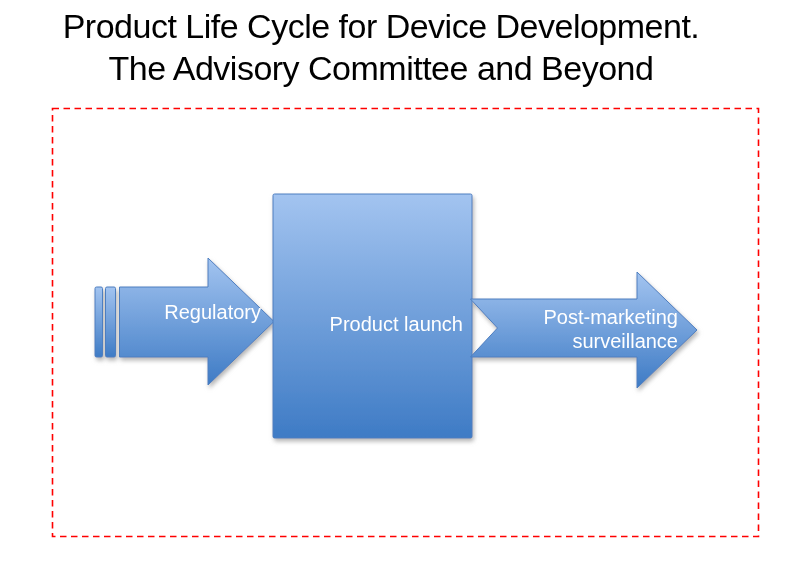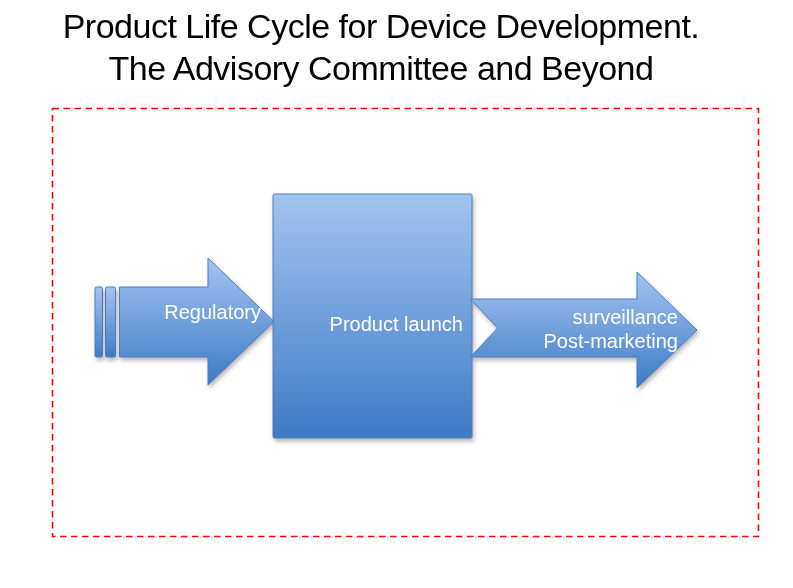--- a/index.html
+++ b/index.html
@@ -83,17 +83,17 @@
 
   <div class="shape-label label-regulatory">
     <div>Regulatory</div>
   </div>
 
   <div class="shape-label label-product">
     <div>Product launch</div>
   </div>
 
   <div class="shape-label label-postmkt">
+    <div>Post-marketing</div>
     <div>surveillance</div>
-    <div>Post-marketing</div>
   </div>
 
 </div>
 
 </body></html>

